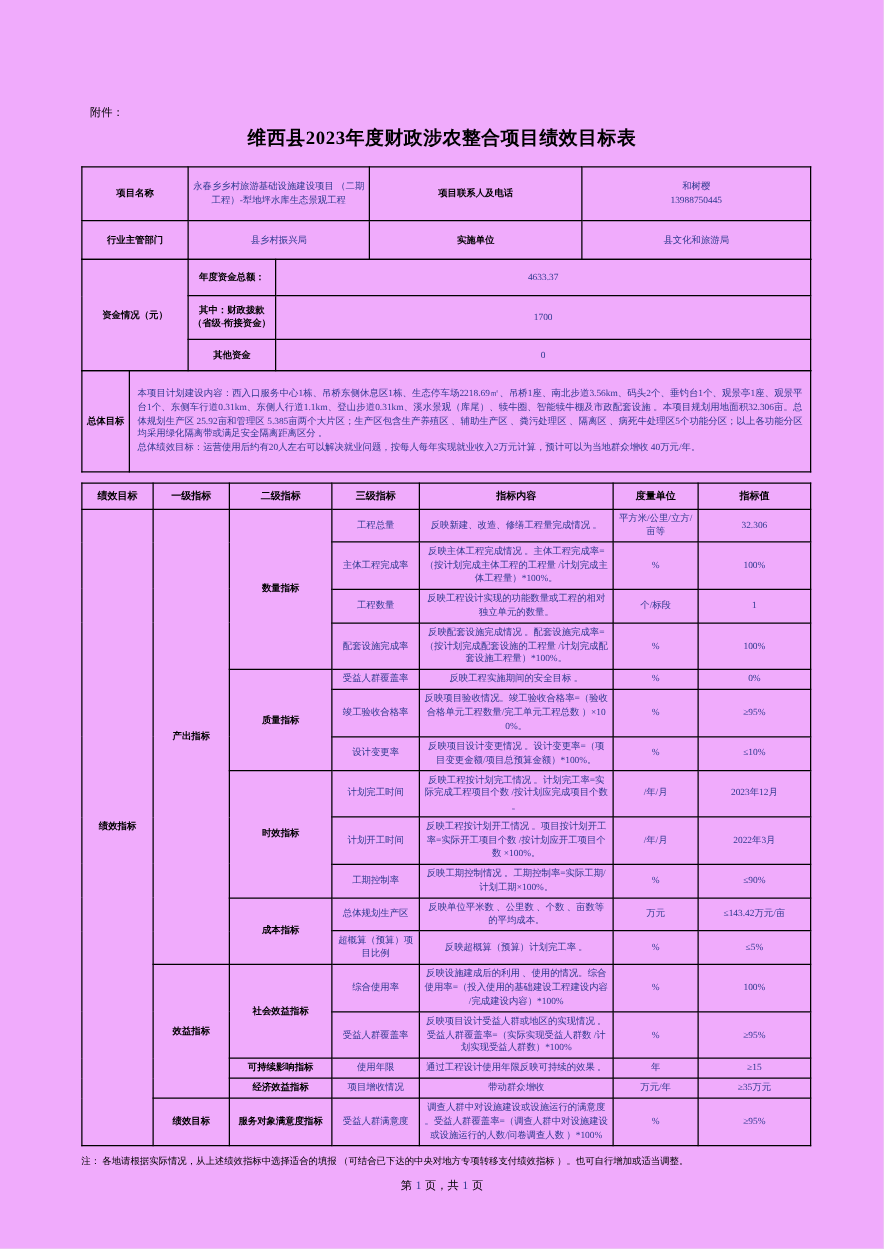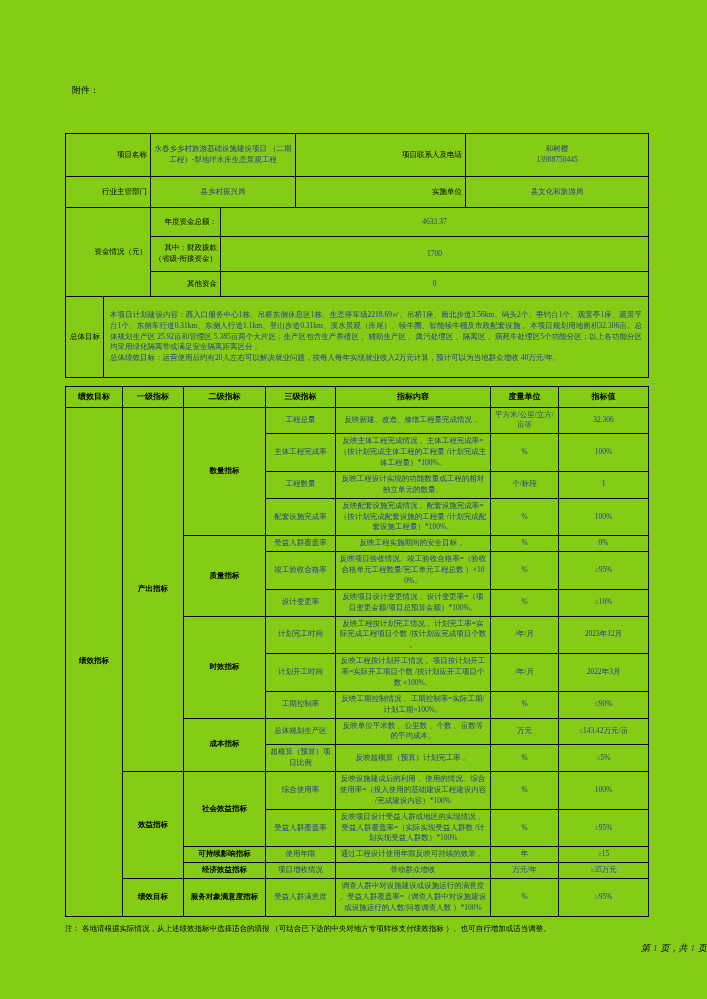--- a/index.html
+++ b/index.html
@@ -1,53 +1,54 @@
 <!DOCTYPE html>
 <html style="--blue: #2d3a8f;"><head>
 <meta charset="utf-8">
 <style>
   html,body{margin:0;padding:0;background:#e8e8e8;}
   .sheet{
-    position:relative;width:707px;height:999px;margin:0 auto;background:#84cc16;
+    position:relative;width:707px;height:999px;margin:0 auto;background:#f0abfc;
     font-family:"Liberation Serif","DejaVu Serif",serif;color:#000;
     box-sizing:border-box;overflow:hidden;
   }
   .attach{position:absolute;top:84px;left:72px;font-size:9px;}
   .doc-title{position:absolute;top:101px;left:0;width:100%;text-align:center;
     font-size:15px;font-weight:bold;letter-spacing:.5px;}
   .content{position:absolute;top:133px;left:65px;width:583px;}
   table{border-collapse:collapse;table-layout:fixed;width:583px;}
   td,th{border:1px solid #000;padding:2px 3px;vertical-align:middle;
     font-size:7.5px;line-height:1.45;word-break:break-all;text-align:center;}
   .blk{border:1.5px solid #000;}
-  .lbl{font-weight:normal;color:#000;text-align:right;}
+  .lbl{font-weight:bold;color:#000;}
   .val{color:var(--blue);}
   .stack{margin-top:-1px;}
   .goal-cell{ text-align:justify;padding:4px 6px;}
   .goal-cell p{margin:0;color:var(--blue);}
   .perf{margin-top:8px;}
   .perf th{font-size:8px;font-weight:bold;padding:4px 2px;}
   .perf td.cA,.perf td.cB,.perf td.cC{font-weight:bold;color:#000;}
   .perf td.cD,.perf td.cE,.perf td.cF,.perf td.cG{color:var(--blue);}
   .note{margin-top:7px;font-size:7.5px;text-align:left;color:#000;}
-  .footer{position:absolute;bottom:44px;left:0;width:100%;text-align:right;font-size:9px;font-style:italic;}
+  .footer{position:absolute;bottom:44px;left:0;width:100%;text-align:center;font-size:9px;}
   .footer .num{color:var(--blue);padding:0 3px;}
   .r1 td{height:38px;}
   .r2 td{height:26px;}
   .f1 td{height:24px;}
   .f2 td{height:30px;}
   .f3 td{height:20px;}
   .goal td{height:72px;}
 </style>
 </head>
 <body>
 
 <div class="sheet">
 
   <div class="attach">附件：</div>
+  <div class="doc-title">维西县2023年度财政涉农整合项目绩效目标表</div>
 
   <div class="content">
 
     <table class="blk">
       <colgroup>
           <col style="width:85px">
           <col style="width:145px">
           <col style="width:170px">
           <col style="width:183px">
         </colgroup>

